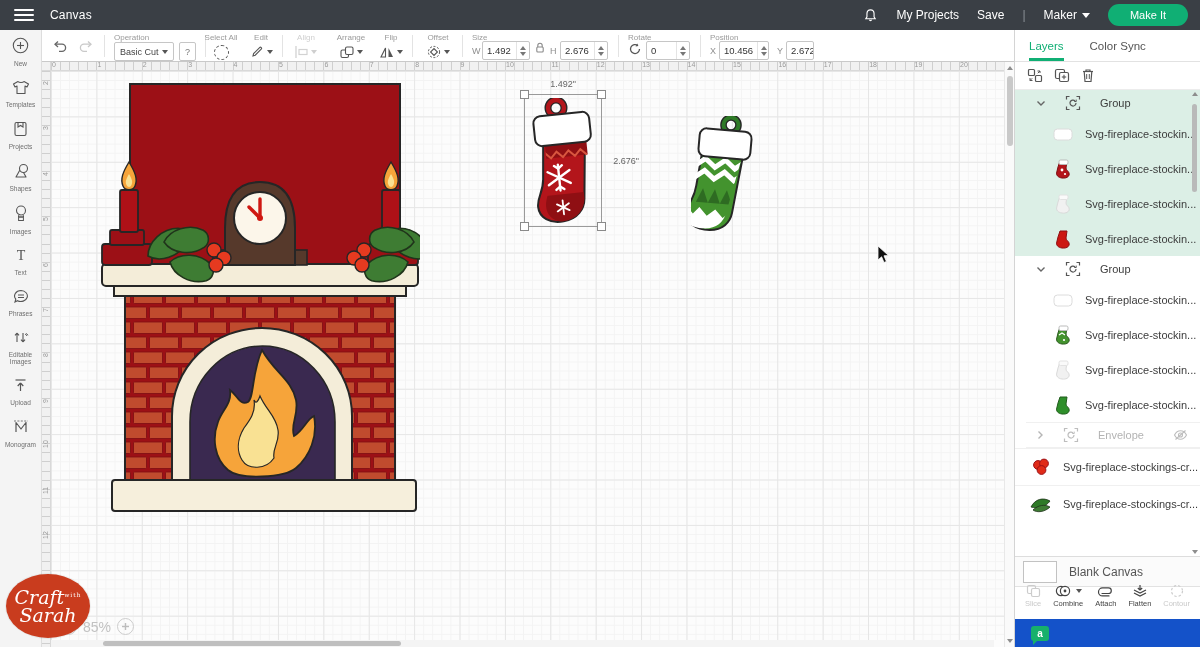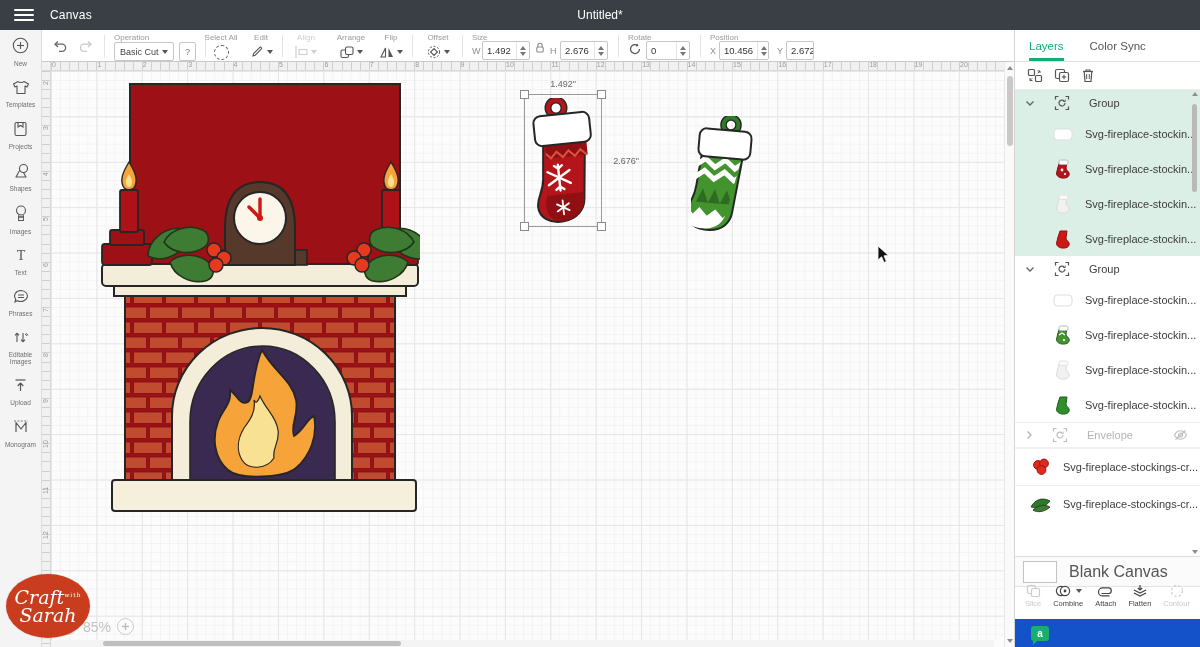--- a/index.html
+++ b/index.html
@@ -90,35 +90,35 @@
   .rightpanel { position:absolute; top:30px; left:1014px; width:186px; bottom:0; background:#fff; border-left:1px solid #d4d4d4; z-index:25; display:flex; flex-direction:column; }
   .rp-tabs { height:32px; border-bottom:1px solid #e2e2e2; display:flex; align-items:stretch; padding-left:14px; gap:26px; }
   .rp-tab { display:flex; align-items:center; font-size:11.5px; color:#555; cursor:pointer; position:relative; }
   .rp-tab.active { color:var(--accent-green,#10af74); }
   .rp-tab.active::after { content:""; position:absolute; left:0; right:0; bottom:0; height:3px; background:var(--accent-green,#10af74); }
   .rp-icons { height:28px; border-bottom:1px solid #ececec; display:flex; align-items:center; gap:11px; padding-left:12px; }
   .rp-icons .icbtn { cursor:pointer; display:flex; }
   .layers-list { position:relative; flex:1; overflow:hidden; }
   .layer-group { position:relative; }
   .layer-group.selected { background:var(--selected-layer-bg,#dcefe6); }
-  .group-header { height:26px; display:flex; align-items:center; padding-left:10px; gap:19px; cursor:pointer; }
+  .group-header { height:26px; display:flex; align-items:center; padding-left:10px; gap:19px; cursor:pointer;margin-left:11px; }
   .group-header .glabel { font-size:11px; color:#3c3c3c; }
   .layer-group.dim .glabel { color:#b3b3b3; }
   .layer-row { height:35px; display:flex; align-items:center; padding-left:36px; gap:10px; cursor:pointer; }
   .layer-row.root { padding-left:14px; height:37px; border-top:1px solid #f0f0f0; }
   .layer-row .llabel { font-size:11px; color:#3c3c3c; white-space:nowrap; }
   .thumb { display:inline-flex; }
   .eye-off { margin-left:auto; margin-right:12px; display:flex; }
   .env-row { border-top:1px solid #f0f0f0; border-bottom:1px solid #f0f0f0; }
   .list-scroll { position:absolute; right:1px; top:2px; bottom:2px; width:8px; }
   .list-scroll .thumb-v { position:absolute; left:1px; width:5px; top:12px; height:88px; background:#b9b9b9; border-radius:3px; }
 
   .blankrow { height:30px; background:#fbfbfb; border-top:1px solid #ddd; display:flex; align-items:center; gap:12px; padding-left:8px; }
   .blankswatch { width:34px; height:22px; background:#fff; border:1px solid #c2c2c2; }
-  .blanklabel { font-size:16px; color:#555; }
+  .blanklabel { font-size:12px; color:#555; }
 
   .actionsrow { height:33px; background:#fff; border-top:1px solid #e2e2e2; display:flex; align-items:flex-end; justify-content:space-around; padding:11px 4px; }
   .act { text-align:center; cursor:pointer; }
   .act .alabel { display:block; font-size:7.5px; color:#444; margin-top:1px; }
   .act.disabled { cursor:default; }
   .act.disabled .alabel { color:#c9c9c9; }
   .act .aicon { height:15px; display:flex; align-items:center; justify-content:center; gap:2px; }
 
   .promobar { height:28px; background:var(--promo-blue,#1452c9); display:flex; align-items:center; gap:10px; padding-left:16px; cursor:pointer; }
   .access-icon { position:relative; width:18px; height:15px; background:#17b06b; border-radius:3px; color:#fff; font-size:10px; font-weight:bold; display:flex; align-items:center; justify-content:center; }
@@ -138,21 +138,36 @@
 
 <div id="app">
 
   <header class="topbar">
     <span class="hamburger">
         <i></i>
         <i></i>
         <i></i>
       </span>
     <span class="h-menu-label">Canvas</span>
-    <span class="h-title">Untitled*</span>
+    <div class="h-right">
+      <span style="display:flex;">
+        <svg width="15" height="15" viewBox="0 0 16 16">
+            <path d="M8,2 C5.6,2 4.2,3.8 4.2,6.2 V9.5 L3,11.5 H13 L11.8,9.5 V6.2 C11.8,3.8 10.4,2 8,2 Z" fill="none" stroke="#fff" stroke-width="1.2"></path>
+            <path d="M6.8,12.6 a1.3,1.3 0 0 0 2.4,0" fill="none" stroke="#fff" stroke-width="1.2"></path>
+          </svg>
+      </span>
+      <span class="h-link">My Projects</span>
+      <span class="h-link">Save</span>
+      <span class="h-divider">|</span>
+      <span class="maker">
+        <span>Maker</span>
+        <span class="chev-w"></span>
+      </span>
+      <button class="makeit">Make It</button>
+    </div>
   </header>
 
   <div class="toolbar">
     <span class="tb-abs" style="left:10px;top:8px;">
       <svg width="16" height="16" viewBox="0 0 16 16">
           <path d="M6,3.5 L3,6.2 L6,9" fill="none" stroke="#666" stroke-width="1.3"></path>
           <path d="M3.4,6.2 H10 a3.6,3.6 0 0 1 0,7.2 H7" fill="none" stroke="#666" stroke-width="1.3"></path>
         </svg>
     </span>
     <span class="tb-abs" style="left:36px;top:8px;">

